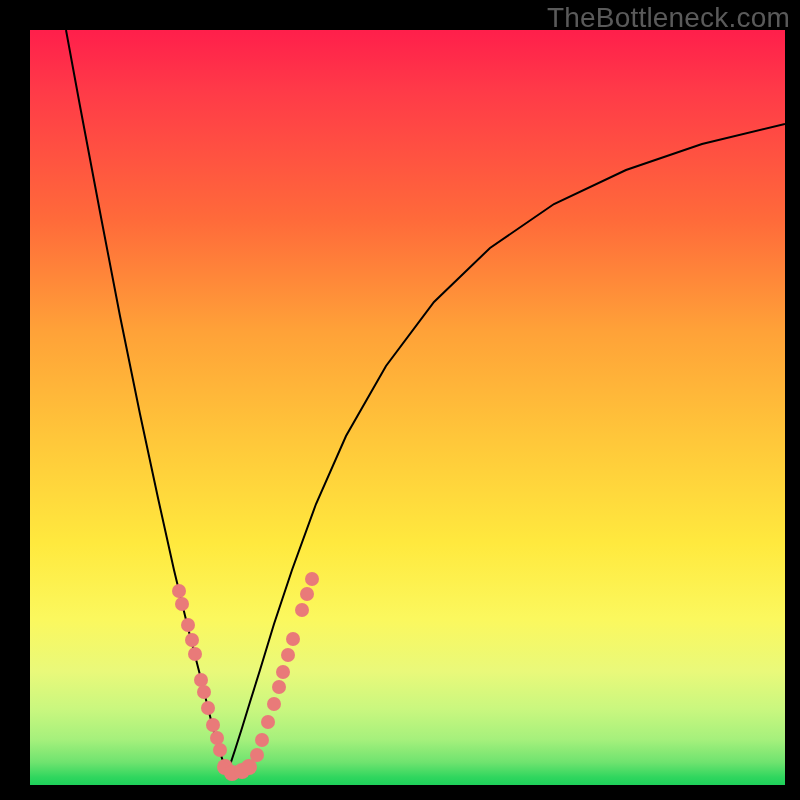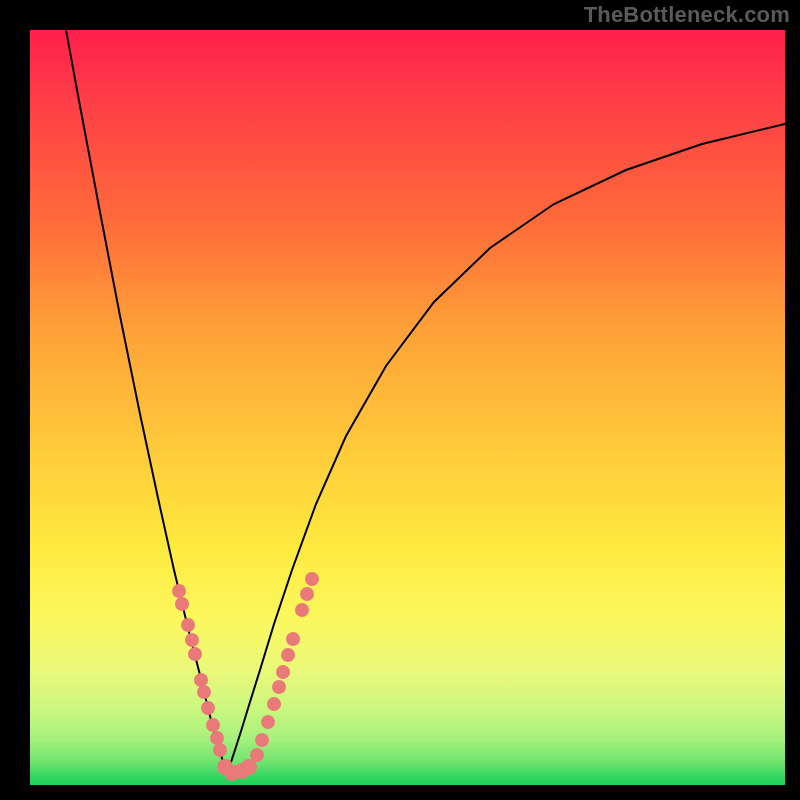--- a/index.html
+++ b/index.html
@@ -38,22 +38,22 @@
       #6fe36f 97%,
       #2fd65e 99%,
       #1ed05a 100%
     );
   }
   .watermark {
     position: absolute;
     top: 2px;
     right: 10px;
     color: #5a5a5a;
-    font-size: 22px;
-    font-weight: 700;
+    font-size: 28px;
+    font-weight: 400;
     letter-spacing: 0.2px;
     user-select: none;
   }
   svg.curve {
     position: absolute;
     inset: 0;
     width: 100%;
     height: 100%;
   }
   .curve-path {

